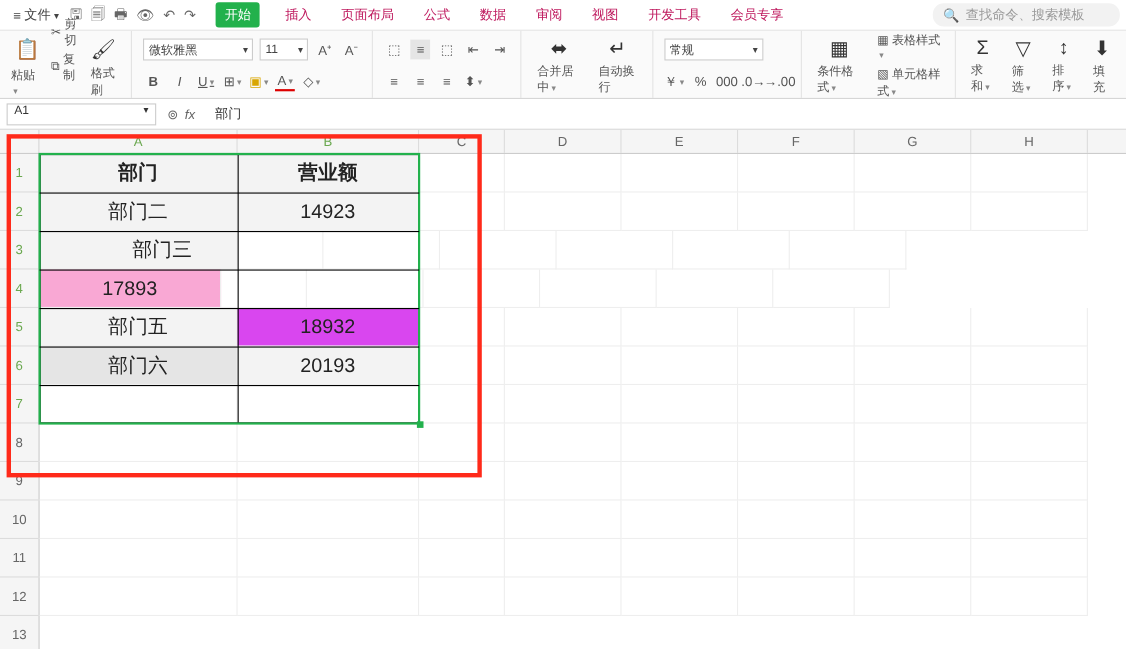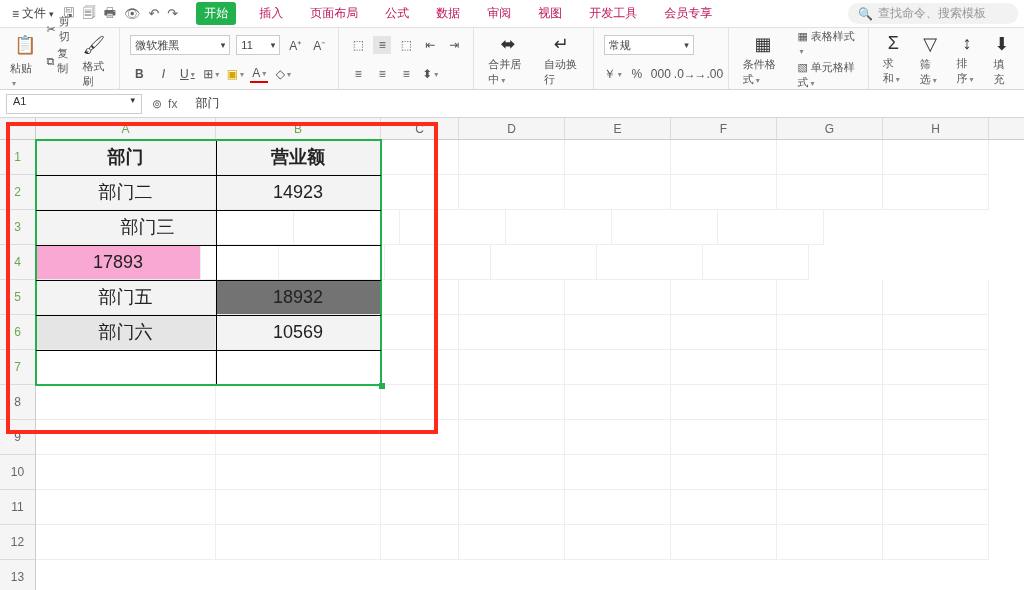--- a/index.html
+++ b/index.html
@@ -227,21 +227,21 @@
   </div>
 </div>
 
 <div class="fbar">
   <div class="namebox">
     <span>A1</span>
     <span style="font-size:9px;">▾</span>
   </div>
   <div class="fx">
     <span>⊚</span>
-    <span style="">fx</span>
+    <span style="font-style:italic;">fx</span>
   </div>
   <div class="formula-input">部门</div>
 </div>
 
 <div class="sheet">
   <div class="corner"></div>
   <div class="colhead">
     <div class="ch wA">A</div>
     <div class="ch wB">B</div>
     <div class="ch wC normal">C</div>
@@ -300,31 +300,31 @@
         <div class="cell wB" style="background: #f9a8d4;">17893</div>
         <div class="cell wC"></div>
         <div class="cell wOther"></div>
         <div class="cell wOther"></div>
         <div class="cell wOther"></div>
         <div class="cell wOther"></div>
         <div class="cell wOther"></div>
       </div>
       <div class="row">
         <div class="cell wA" style="background: rgb(243, 243, 243);">部门五</div>
-        <div class="cell wB" style="background: #737373;">18932</div>
+        <div class="cell wB" style="background: #d946ef;">18932</div>
         <div class="cell wC"></div>
         <div class="cell wOther"></div>
         <div class="cell wOther"></div>
         <div class="cell wOther"></div>
         <div class="cell wOther"></div>
         <div class="cell wOther"></div>
       </div>
       <div class="row">
         <div class="cell wA" style="background: #e5e5e5;">部门六</div>
-        <div class="cell wB" style="background: rgb(243, 243, 243);">10569</div>
+        <div class="cell wB" style="background: rgb(243, 243, 243);">20193</div>
         <div class="cell wC"></div>
         <div class="cell wOther"></div>
         <div class="cell wOther"></div>
         <div class="cell wOther"></div>
         <div class="cell wOther"></div>
         <div class="cell wOther"></div>
       </div>
       <div class="row">
         <div class="cell wA"></div>
         <div class="cell wB"></div>

